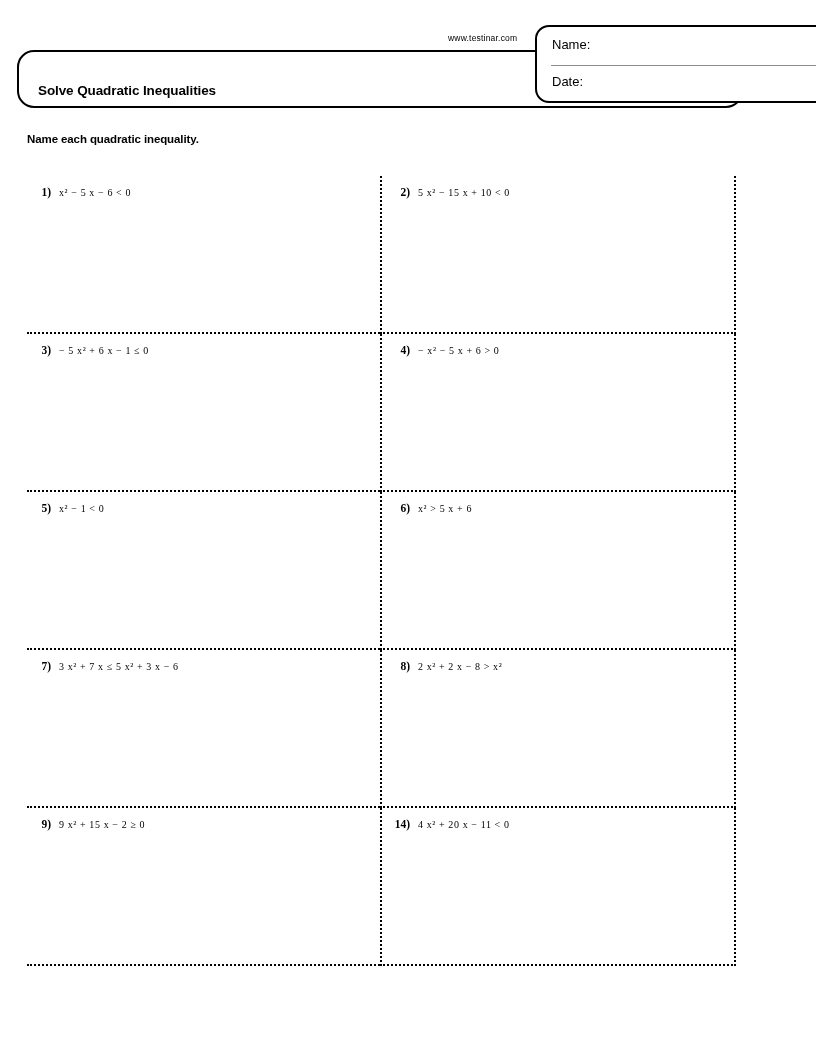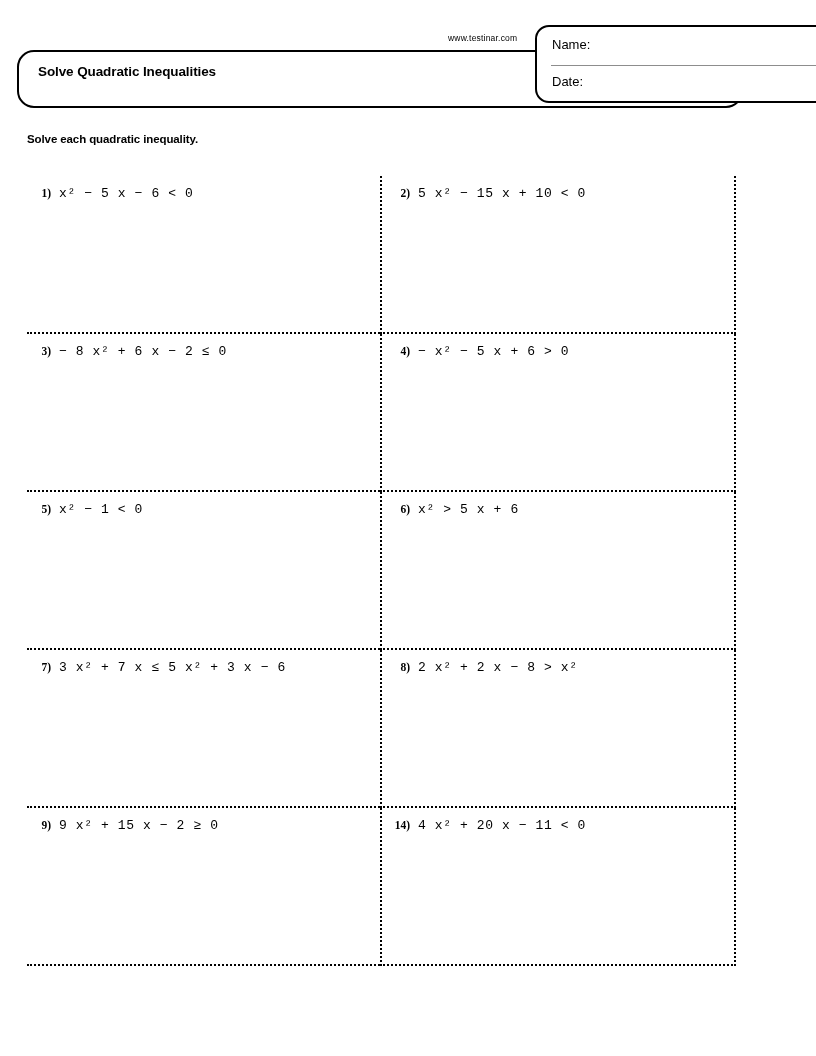--- a/index.html
+++ b/index.html
@@ -42,21 +42,21 @@
     width: 726px;
     height: 58px;
     border: 2.2px solid #000000;
     border-radius: 17px;
     box-sizing: border-box;
     background: #ffffff;
   }
   .title-text {
     position: absolute;
     left: 38px;
-    top: 64px;
+    top: 83px;
     font-size: 13.5px;
     font-weight: bold;
     letter-spacing: -0.1px;
     white-space: nowrap;
   }
 
   
   .namedate-box {
     position: absolute;
     left: 535px;
@@ -140,22 +140,22 @@
 
   .prob-num {
     font-family: "Liberation Serif", serif;
     font-size: 11.5px;
     font-weight: bold;
     min-width: 20px;
     text-align: right;
     margin-right: 8px;
   }
   .prob-expr {
-    font-family: Liberation Mono, monospace;
-    font-size: 13px;
+    font-family: Liberation Serif, serif;
+    font-size: 10px;
     letter-spacing: 0.6px;
     white-space: nowrap;
   }
 </style>
 </head>
 <body>
 
 <div class="header-zone">
 
   <div class="site-url">www.testinar.com</div>
@@ -164,21 +164,21 @@
   <div class="title-text">Solve Quadratic Inequalities</div>
 
   <div class="namedate-box">
     <div class="nd-label nd-name">Name:</div>
     <div class="nd-divider"></div>
     <div class="nd-label nd-date">Date:</div>
   </div>
 
 </div>
 
-<div class="instruction">Solve each quadratic inequality.</div>
+<div class="instruction">Name each quadratic inequality.</div>
 
 <div class="grid">
 
   <div class="grid-row">
     <div class="cell cell-left">
       <div class="prob">
         <span class="prob-num">1)</span>
         <span class="prob-expr">x² − 5 x − 6 &lt; 0</span>
       </div>
     </div>
@@ -187,21 +187,21 @@
         <span class="prob-num">2)</span>
         <span class="prob-expr">5 x² − 15 x + 10 &lt; 0</span>
       </div>
     </div>
   </div>
 
   <div class="grid-row">
     <div class="cell cell-left">
       <div class="prob">
         <span class="prob-num">3)</span>
-        <span class="prob-expr">− 8 x² + 6 x − 2 ≤ 0</span>
+        <span class="prob-expr">− 5 x² + 6 x − 1 ≤ 0</span>
       </div>
     </div>
     <div class="cell cell-right">
       <div class="prob">
         <span class="prob-num">4)</span>
         <span class="prob-expr">− x² − 5 x + 6 &gt; 0</span>
       </div>
     </div>
   </div>
 

